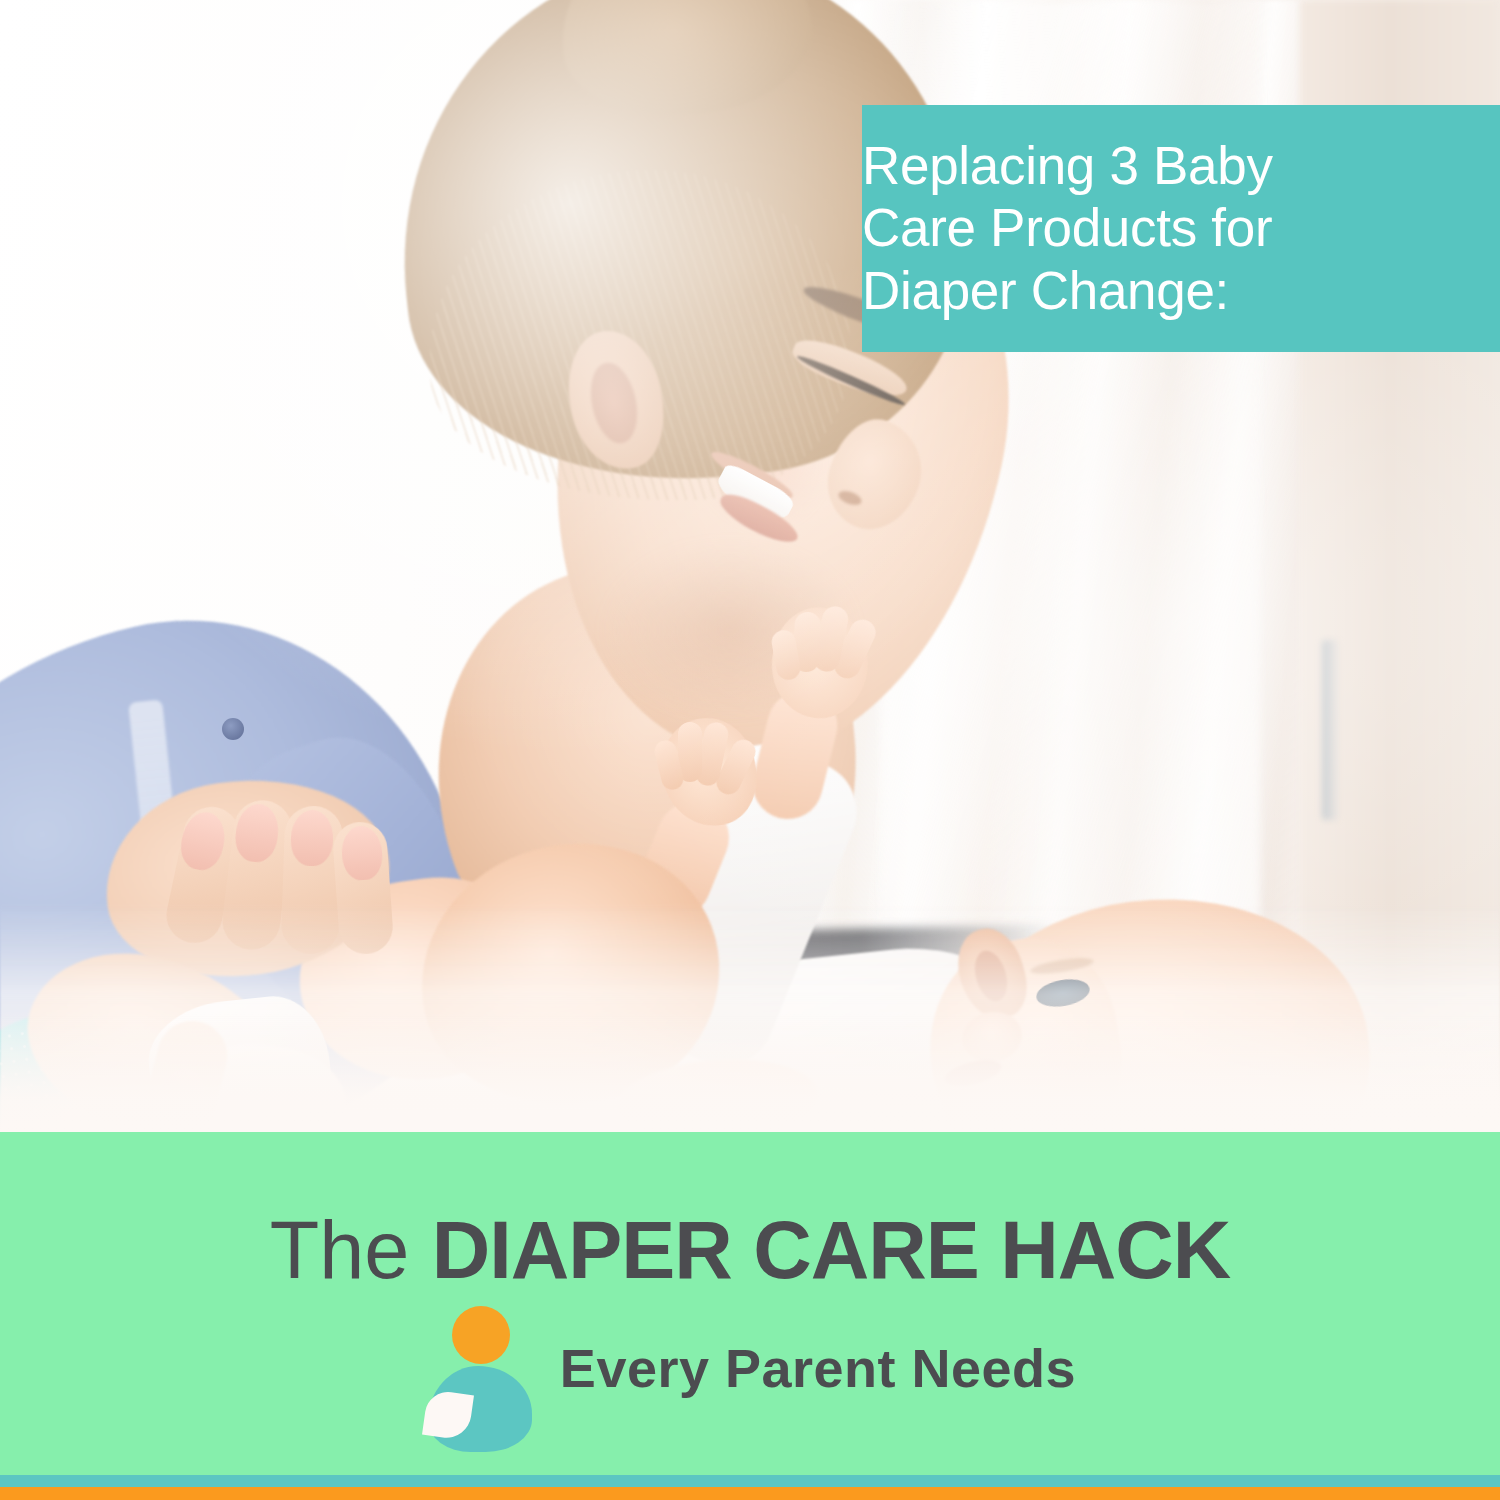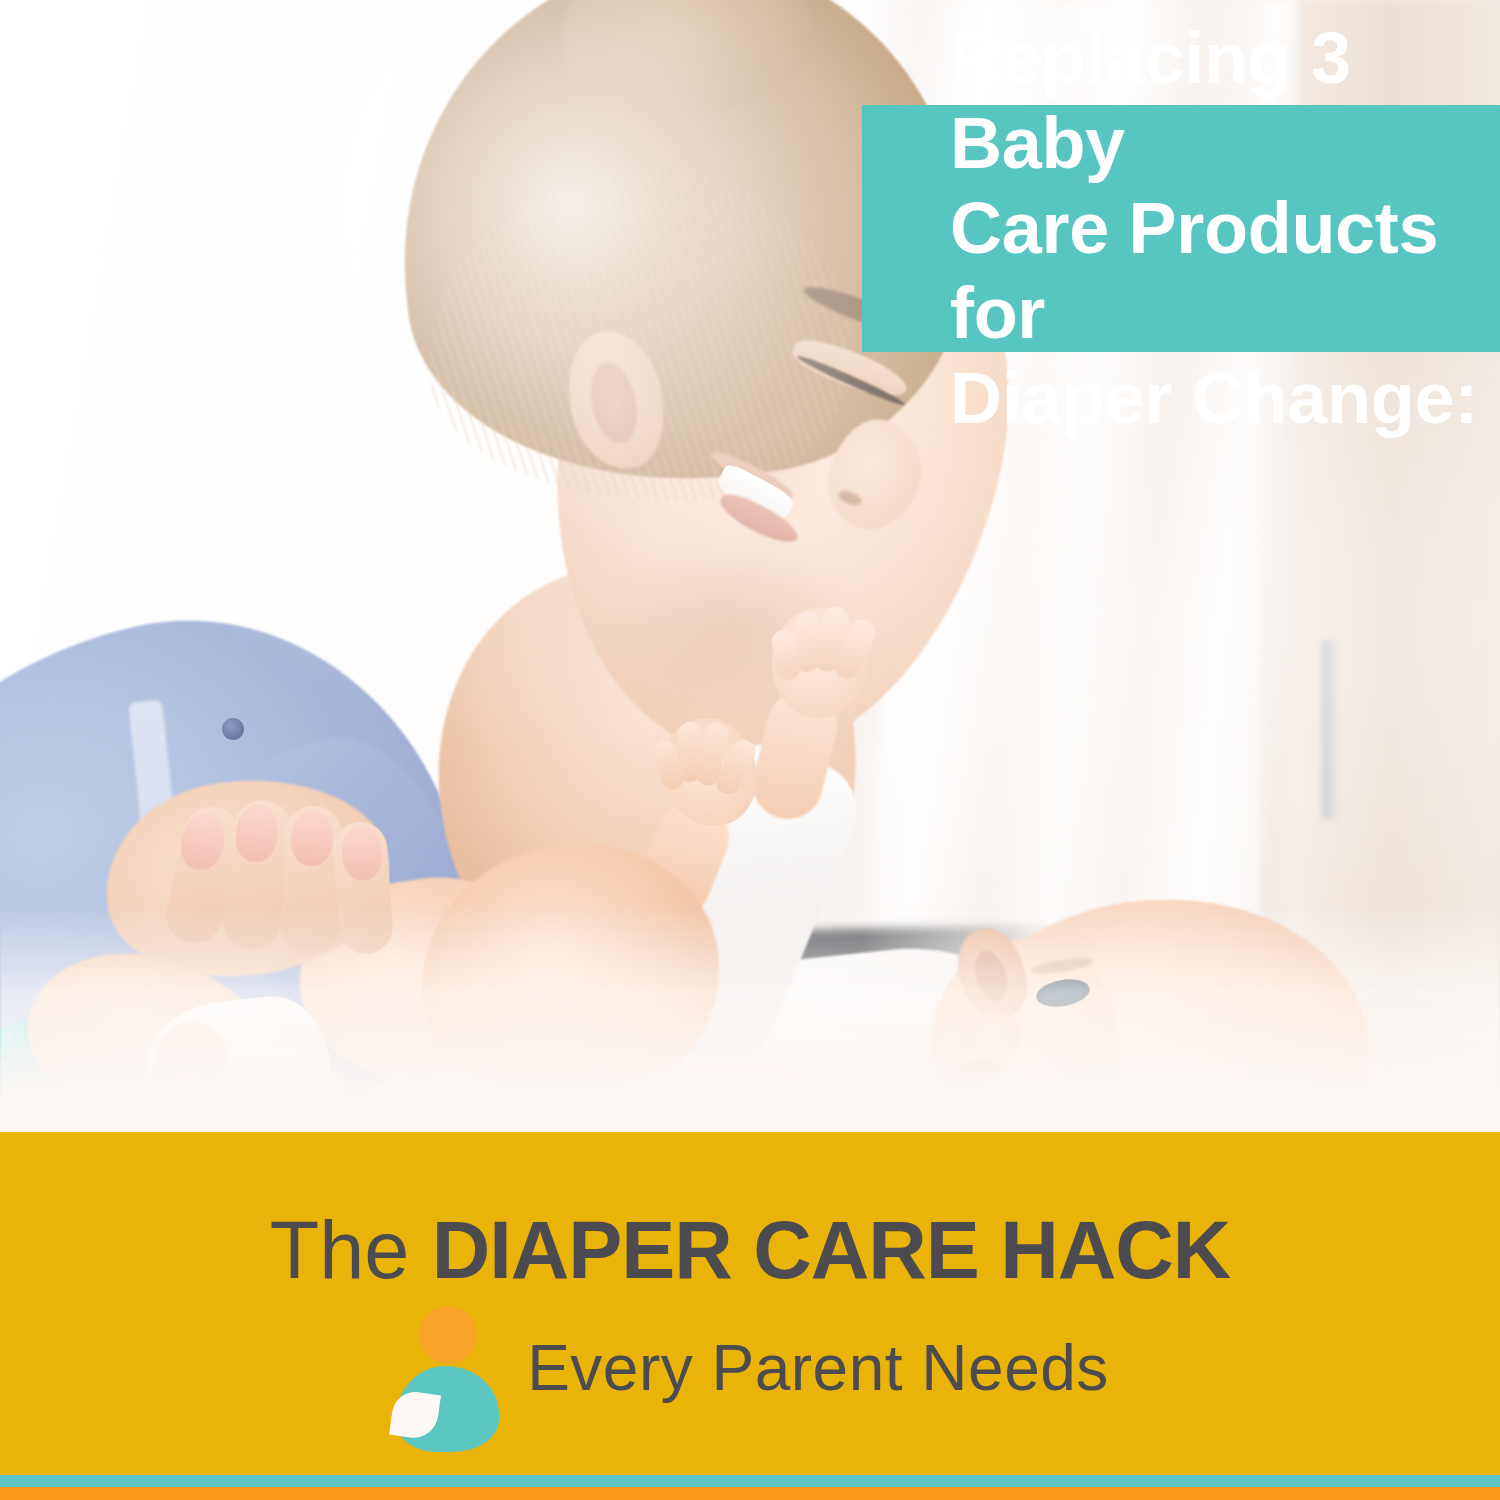--- a/index.html
+++ b/index.html
@@ -446,25 +446,24 @@
   }
 
   
   .banner {
     position:absolute; left:862px; top:105px; width:638px; height:247px;
     background:#57C5C0;
     display:flex; align-items:center;
   }
   .banner-title {
     color:#FFFFFF;
-    font-size:72px;
-    font-weight:bold;
+    font-size:53px;
+    font-weight:normal;
     line-height:1.18;
     letter-spacing:-.3px;
-    padding-left:88px;
     padding-right:22px;
     white-space:pre-line;
   }
 
   
   .bullets {
     position:absolute; left:938px; top:383px; width:470px;
     list-style:none;
   }
   .bullets li {
@@ -478,21 +477,21 @@
   .bullets li::before {
     content:"";
     position:absolute; left:10px; top:34px;
     width:17px; height:17px; border-radius:50%;
     background:#464646;
   }
 
   
   .band {
     position:absolute; left:0; top:1132px; width:1500px; height:343px;
-    background:#eab308;
+    background:#86efac;
   }
   .headline1 {
     position:absolute; left:0; top:78px; width:1500px;
     text-align:center;
     color:#4C4C50;
     font-size:81px;
     line-height:1;
     white-space:nowrap;
   }
   .headline1 .thin {
@@ -521,22 +520,22 @@
   }
   .logo-body::after {
     content:"";
     position:absolute; left:-3px; top:26px; width:46px; height:46px;
     background:#FDF8F5;
     border-radius:50% 0 54% 0;
     transform:rotate(8deg);
   }
   .headline2 {
     color:#4C4C50;
-    font-size:64px;
-    font-weight:400;
+    font-size:54px;
+    font-weight:700;
     letter-spacing:.5px;
     white-space:nowrap;
     line-height:1;
   }
 
   
   .stripe-teal {
     position:absolute; left:0; top:1475px; width:1500px; height:12px;
     background:#5CC6C2;
   }

